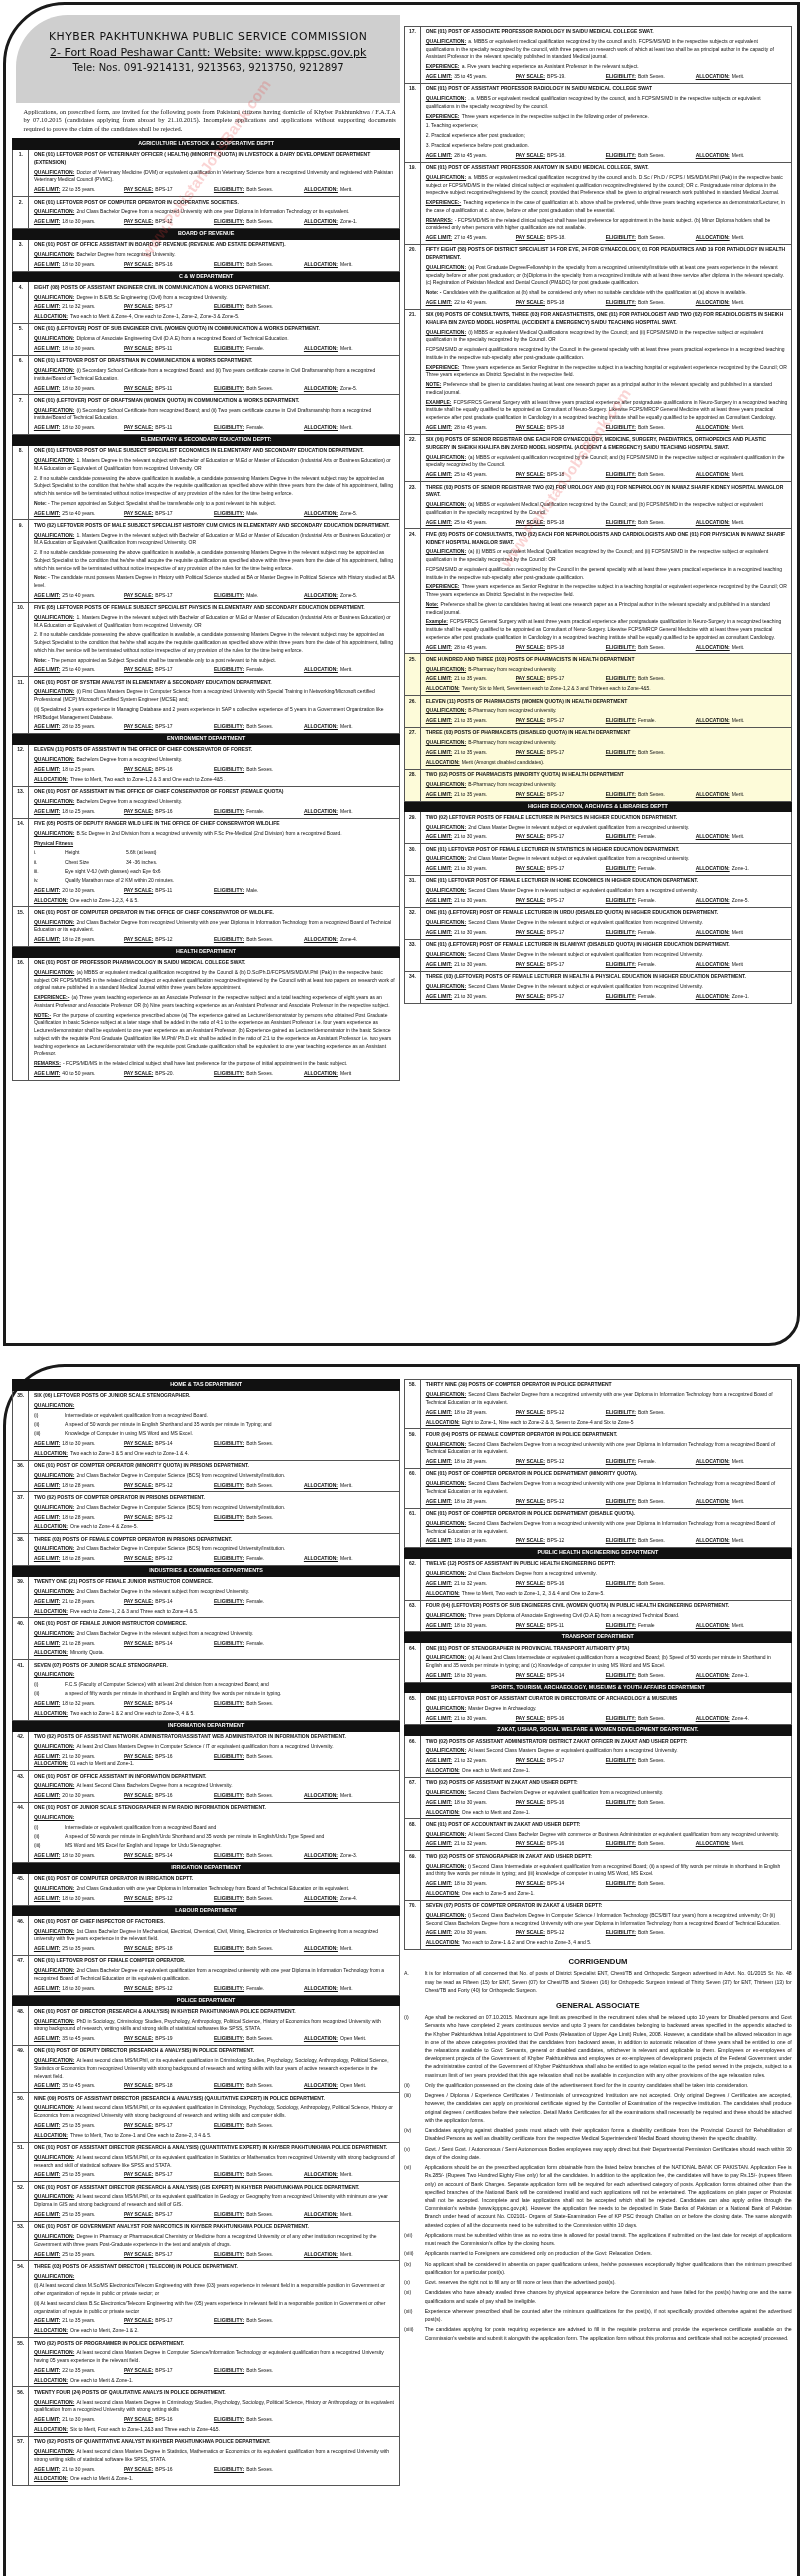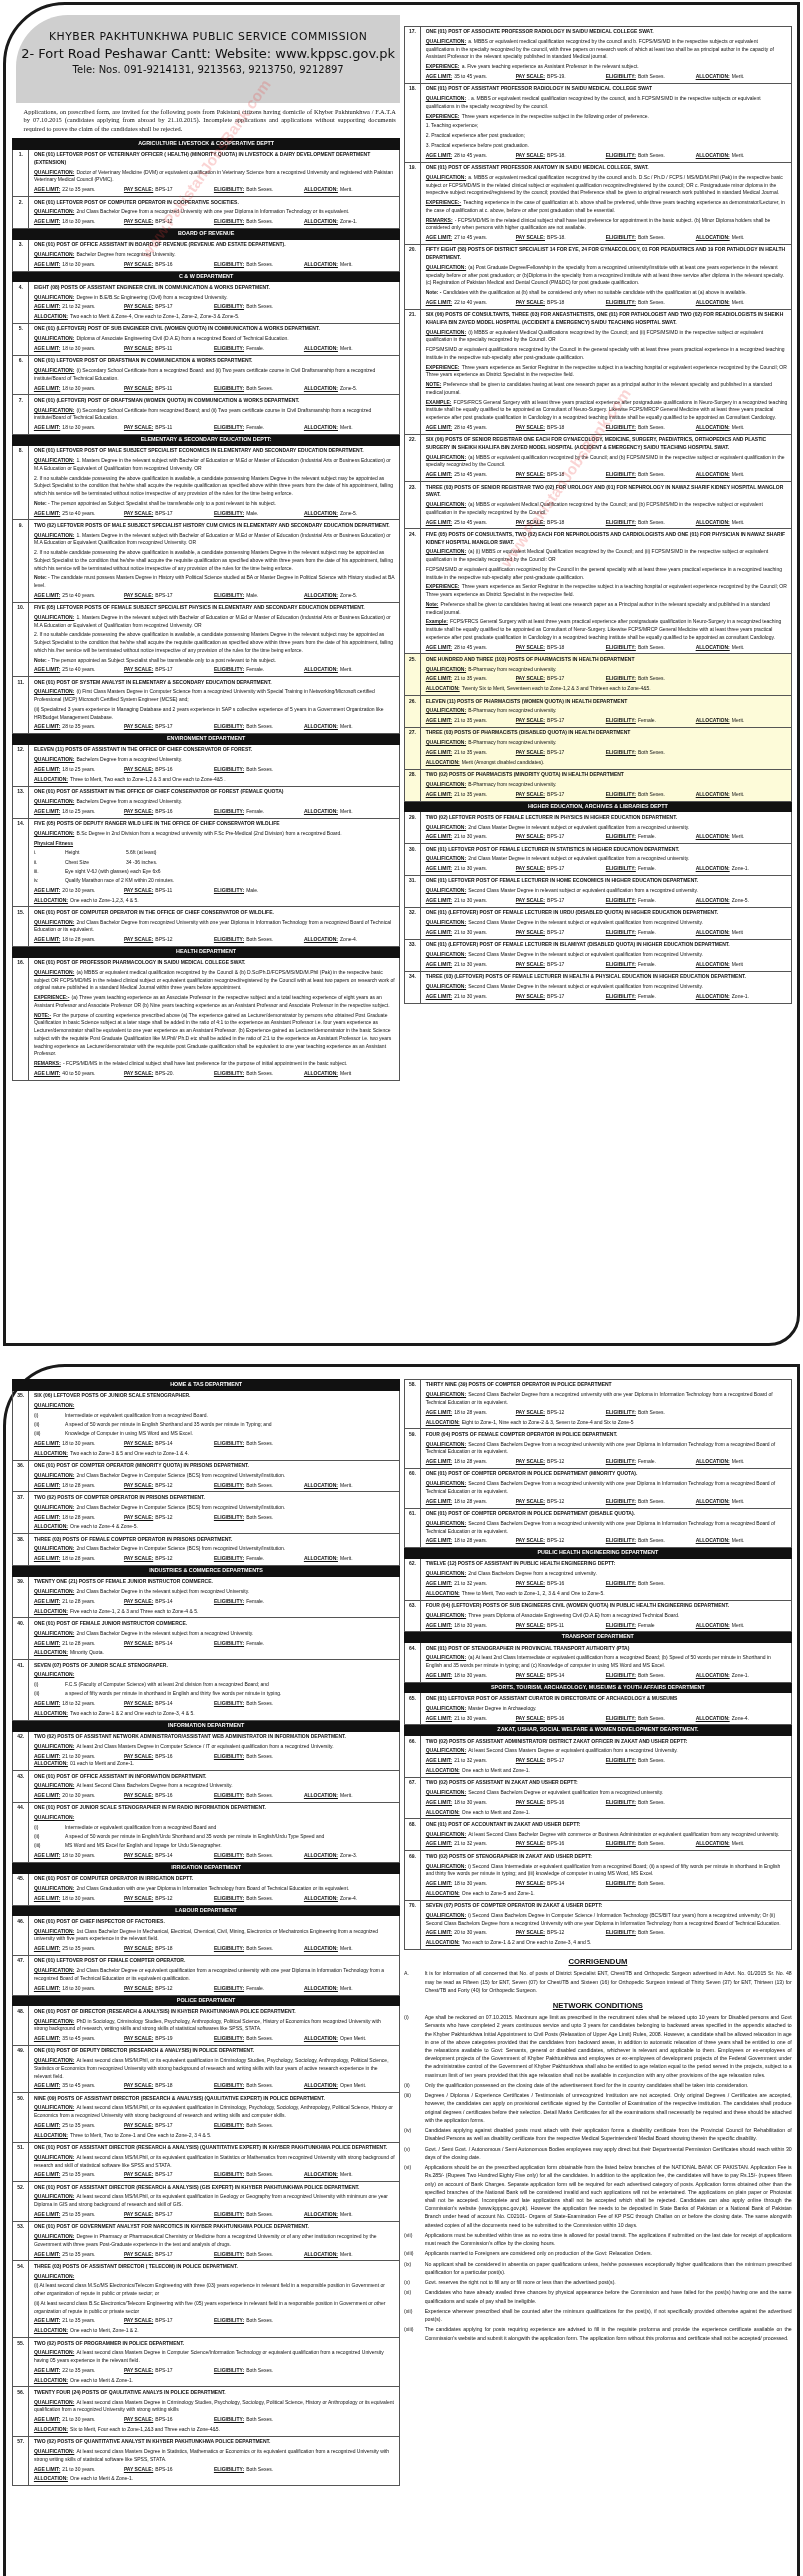--- a/index.html
+++ b/index.html
@@ -9,21 +9,21 @@
   .page { position: relative; margin: 2.1px 3.1px 0 3.1px; border: 3.6px solid #1a1a1a; border-top-left-radius: 62px; border-bottom-right-radius: 31px; padding: 5.2px 5.2px 7.2px 6.2px; }
   .page.p1 { height: 1344px; }
   .page.p2 { margin-top: 17.5px; height: 1270px; }
 
   .cols { position: relative; display: flex; gap: 4.1px; height: 100%; justify-content: flex-end; }
   .col { width: 50%; position: relative; }
 
   
   .hdr { position: relative; background: #cfcfcf; border-top-left-radius: 52px; height: 88px; text-align: center; padding-top: 14.4px; margin: 5.2px 0 0 4.1px; }
   .hdr .org { font-family: "DejaVu Sans", sans-serif; font-size: 10.8px; letter-spacing: 0.5px; font-weight: 400; }
-  .hdr .addr { font-family: "DejaVu Sans", sans-serif; font-size: 13px; margin-top: 3.1px; }
+  .hdr .addr { font-family: "DejaVu Sans", sans-serif; font-size: 11px; margin-top: 3.1px; text-decoration: underline; }
   .hdr .tel { font-family: "DejaVu Sans", sans-serif; font-size: 10px; margin-top: 3.1px; }
   .adv-bar { background: #1c1c1c; color: #fff; height: 36px; position: relative; margin-left: 4.1px; }
   .adv-bar .dated { position: absolute; right: 3.1px; top: 2.1px; font-size: 5.2px; font-weight: bold; }
   .adv-bar .advno { text-align: center; font-family: "Liberation Sans Narrow", "Liberation Sans", sans-serif; font-size: 23px; font-weight: bold; line-height: 37px; letter-spacing: 0.5px; transform: scaleX(0.92); }
   .intro { font-family: "Liberation Serif", serif; font-size: 6.4px; line-height: 8.8px; padding: 4.1px 4.1px 4.1px 11.3px; text-align: justify; }
 
   
   table.posts { width: 100%; border-collapse: collapse; font-family: "Liberation Sans", sans-serif; font-size: 5px; line-height: 7.7px; }
   table.posts td { border: 0.5px solid #555; vertical-align: top; }
   table.posts td.num { width: 16px; font-weight: bold; text-align: center; padding-top: 1.5px; }
@@ -37,21 +37,21 @@
   .list-row .k { width: 31px; flex: none; }
   .list-row .k2 { width: 61px; flex: none; }
   .meta { display: flex; flex-wrap: wrap; margin-top: 2.1px; }
   .meta .m { margin-right: 9.3px; }
   .meta .m.age { width: 90px; margin-right: 0; }
   .meta .m.pay { width: 90px; margin-right: 0; }
   .meta .m.elig { width: 90px; margin-right: 0; }
   .meta .m.alloc { }
   .meta .full { width: 100%; margin-top: 2.1px; }
 
-  .section-title { text-align: center; font-weight: bold; text-decoration: underline; font-size: 7.7px; margin: 7.2px 0 3.1px; }
+  .section-title { text-align: center; font-weight: bold; font-size: 7.7px; margin: 7.2px 0 3.1px; }
   .cond-row { display: flex; font-size: 5.2px; line-height: 8.2px; margin-bottom: 2.1px; text-align: justify; }
   .cond-row .k { width: 20.6px; flex: none; }
   .cond-row .v { flex: 1; }
 
   .watermark { position: absolute; color: rgba(230,60,60,0.22); font-size: 15.5px; font-weight: bold; transform: rotate(-55deg); pointer-events: none; white-space: nowrap; font-family: "Liberation Sans", sans-serif; }
 </style>
 </head>
 <body>
 
 <div class="page p1">
@@ -1132,21 +1132,21 @@
             </tr>
           </tbody>
         </table>
       <div class="section-title">CORRIGENDUM</div>
       <div>
           <div class="cond-row">
             <span class="k">A.</span>
             <span class="v">It is for information of all concerned that No. of posts of District Specialist ENT, Chest/TB and Orthopedic Surgeon advertised in Advt. No. 01/2015 Sr. No. 48 may be read as Fifteen (15) for ENT, Seven (07) for Chest/TB and Sixteen (16) for Orthopedic Surgeon instead of Thirty Seven (37) for ENT, Thirteen (13) for Chest/TB and Forty (40) for Orthopedic Surgeon.</span>
           </div>
         </div>
-      <div class="section-title">NETWORK CONDITIONS</div>
+      <div class="section-title">GENERAL ASSOCIATE</div>
       <div>
           <div class="cond-row">
             <span class="k">(i)</span>
             <span class="v">Age shall be reckoned on 07.10.2015. Maximum age limit as prescribed in the recruitment rules shall be relaxed upto 10 years for Disabled persons and Govt Servants who have completed 2 years continuous service and upto 3 years for candidates belonging to backward areas specified in the appendix attached to the Khyber Pakhtunkhwa Initial Appointment to Civil Posts (Relaxation of Upper Age Limit) Rules, 2008. However, a candidate shall be allowed relaxation in age in one of the above categories provided that the candidates from backward areas, in addition to automatic relaxation of three years shall be entitled to one of the relaxations available to Govt: Servants, general or disabled candidates, whichever is relevant and applicable to them. Employees or ex-employees of development projects of the Government of Khyber Pakhtunkhwa and employees or ex-employees of development projects of the Federal Government under the administrative control of the Government of Khyber Pakhtunkhwa shall also be entitled to age relation equal to the period served in the projects, subject to a maximum limit of ten years provided that this age relaxation shall not be available in conjunction with any other provisions of the age relaxation rules.</span>
           </div>
           <div class="cond-row">
             <span class="k">(ii)</span>
             <span class="v">Only the qualification possessed on the closing date of the advertisement fixed for the in country candidates shall be taken into consideration.</span>
           </div>
           <div class="cond-row">

